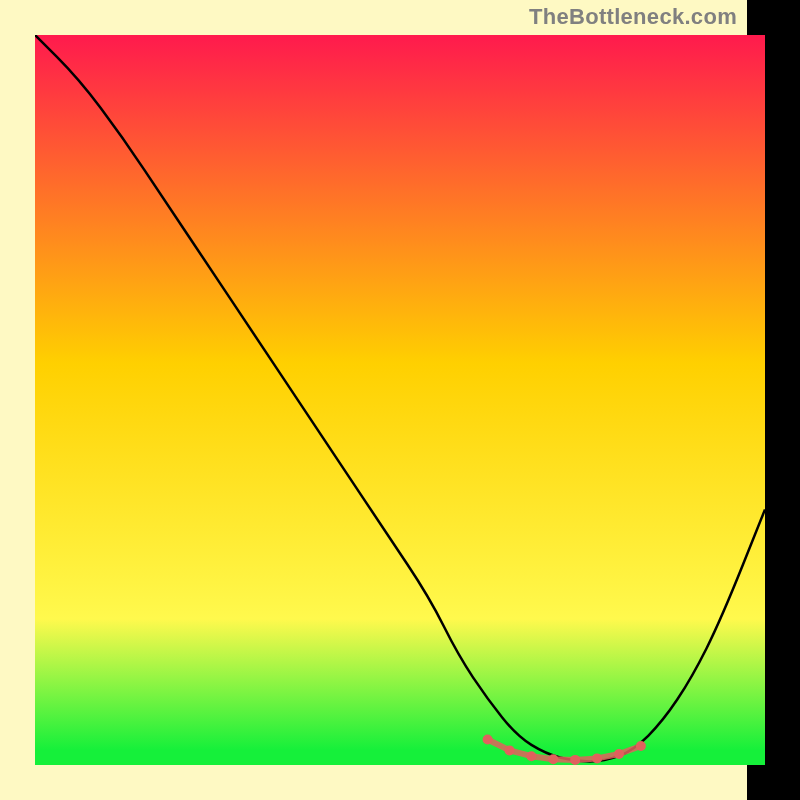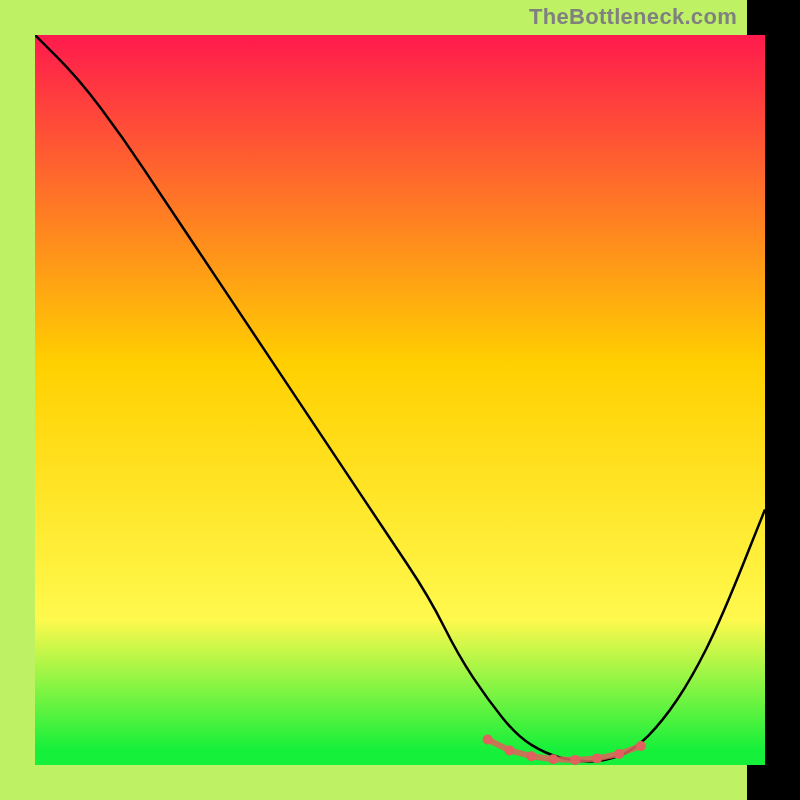--- a/index.html
+++ b/index.html
@@ -7,21 +7,21 @@
     padding: 0;
     width: 800px;
     height: 800px;
     background: #000;
     overflow: hidden;
   }
   .frame {
     position: relative;
     width: 747px;
     height: 800px;
-    background: #bef264;
+    background: #fef9c3;
   }
   .watermark {
     position: absolute;
     top: 4px;
     right: 10px;
     font-family: Arial, Helvetica, sans-serif;
     font-size: 22px;
     font-weight: 600;
     color: #808080;
     letter-spacing: 0.3px;

